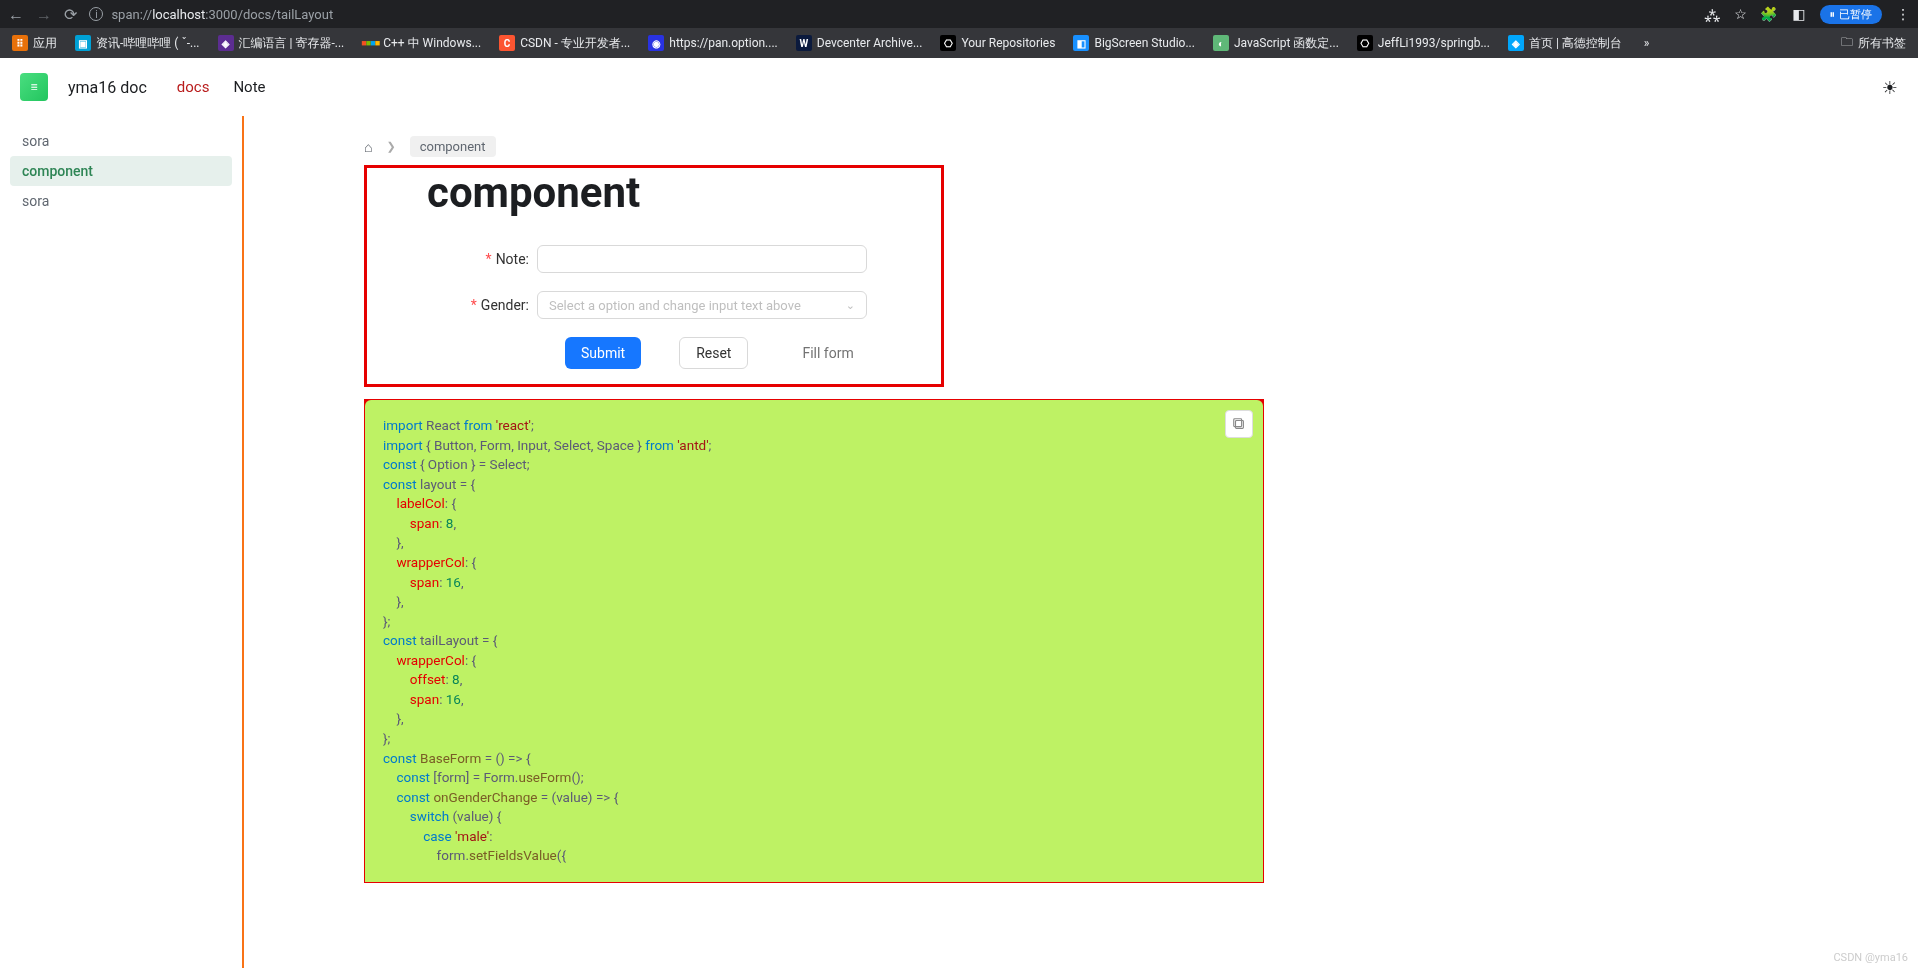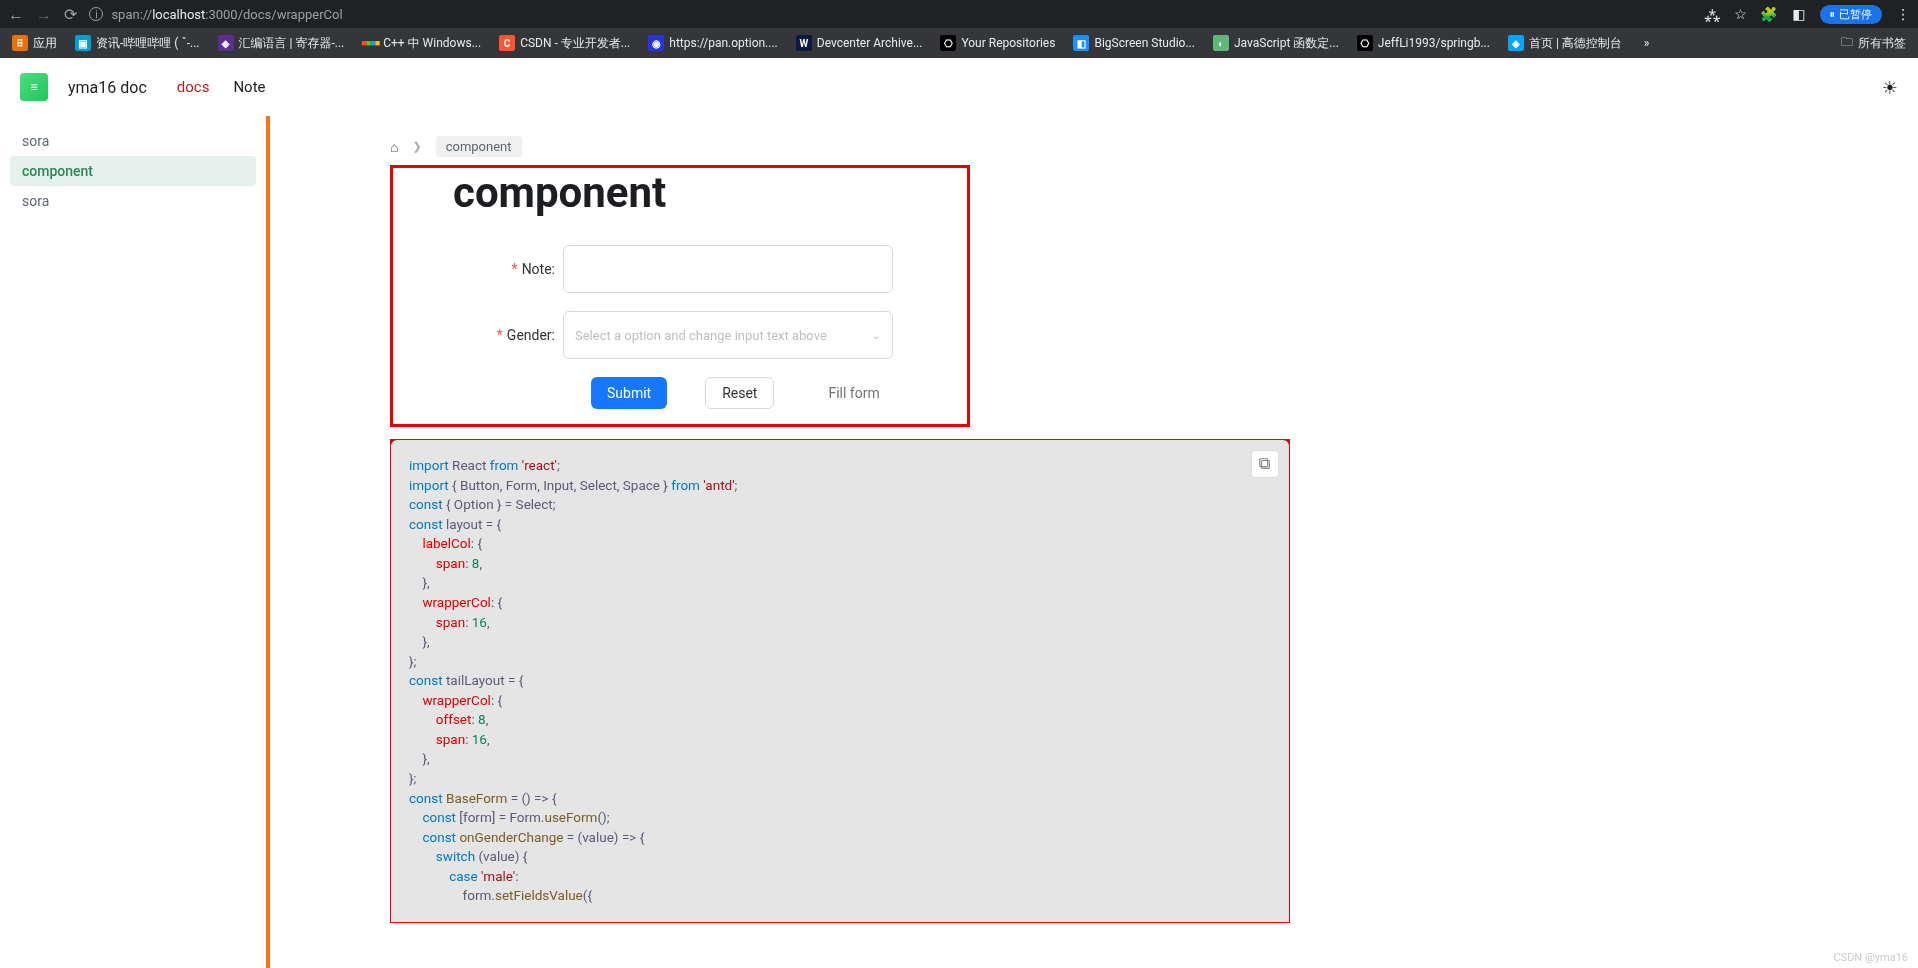--- a/index.html
+++ b/index.html
@@ -23,69 +23,69 @@
 
 .page-header { height:58px; border-bottom:0px solid #eee; display:flex; align-items:center; padding:0 20px; gap:20px; }
 .logo-box { width:28px; height:28px; background:linear-gradient(135deg,#4ade80,#22c55e); border-radius:4px; display:flex; align-items:center; justify-content:center; color:#fff; font-weight:bold; font-size:12px; }
 .site-title { font-weight:400; font-size:16px; color:#1c1e21; }
 .header-nav { display:flex; gap:24px; margin-left:10px; }
 .header-nav a { color:#1c1e21; font-size:15px; text-decoration:none; }
 .header-nav a.active { color:#b91c1c; }
 .theme-toggle { margin-left:auto; color:#1c1e21; font-size:18px; cursor:pointer; }
 
 .body-wrap { display:flex; height:calc(100% - 116px); }
-.sidebar { width:270px; border-right:4px solid #f97316; padding:10px 10px; }
+.sidebar { width:244px; border-right:2px solid #f97316; padding:10px 10px; }
 .sidebar-item { padding:7px 12px; font-size:14px; color:#606770; border-radius:4px; cursor:pointer; }
 .sidebar-item.active { background:#e6f0ec; color:#2e8555; font-weight:500; }
 
 .content { flex:1; padding:20px 40px 0 120px; overflow:auto; position:relative; }
 .breadcrumb { display:flex; align-items:center; gap:14px; font-size:13px; color:#525860; margin-bottom:8px; }
 .breadcrumb .home-icon { font-size:14px; }
 .breadcrumb .sep { color:#aaa; font-size:11px; }
 .breadcrumb .current { background:#f0f0f0; padding:3px 10px; border-radius:4px; color:#606770; }
 
 .red-box { border:3px solid #e60000; }
 .form-section { width:580px; padding:0 10px 15px 10px; margin-bottom:12px; }
 .page-title { font-size:42px; font-weight:700; color:#1c1e21; margin:0 0 28px 50px; }
 
 .form-row { display:flex; align-items:center; margin-bottom:18px; }
 .form-label { width:160px; text-align:right; padding-right:8px; font-size:14px; color:#333; }
 .form-label .req { color:#ff4d4f; margin-right:4px; }
-.form-input, .form-select { flex:0 0 330px; height:48px; border:1px solid #d9d9d9; border-radius:6px; padding:0 11px; font-size:13px; color:#333; }
+.form-input, .form-select { flex:0 0 330px; height:28px; border:1px solid #d9d9d9; border-radius:6px; padding:0 11px; font-size:13px; color:#333; }
 .form-select { display:flex; align-items:center; justify-content:space-between; color:#bfbfbf; }
 .form-select .arrow { color:#bfbfbf; font-size:11px; }
 .form-actions { display:flex; gap:10px; margin-left:160px; align-items:center; }
 .btn { height:32px; padding:0 16px; border-radius:6px; font-size:14px; cursor:pointer; display:flex; align-items:center;margin-left:28px; }
 .btn-primary { background:#1677ff; color:#fff; border:none; }
 .btn-default { background:#fff; border:1px solid #d9d9d9; color:#333; }
 .btn-link { background:none; border:none; color:#737373; }
 
 .code-section { width:900px; border:3px solid #e60000; min-height:440px; }
-.code-block { background:#e5e5e5; border-radius:6px 6px 0 0; padding:16px 18px; font-family:Consolas,Monaco,monospace; font-size:13.5px; line-height:1.45; position:relative; margin:-2px; }
+.code-block { background:#bef264; border-radius:6px 6px 0 0; padding:16px 18px; font-family:Consolas,Monaco,monospace; font-size:13.5px; line-height:1.45; position:relative; margin:-2px; }
 .copy-btn { position:absolute; top:10px; right:10px; width:28px; height:28px; border:1px solid #ddd; border-radius:4px; background:#fff; display:flex; align-items:center; justify-content:center; cursor:pointer; color:#888; }
 .tok-kw { color:#007acc; }
 .tok-str { color:#a31515; }
 .tok-num { color:#098658; }
 .tok-id { color:#795e26; }
 .tok-attr { color:#e50000; }
 .tok-pale { color:#5b5b76; }
 
 .watermark { position:absolute; bottom:4px; right:10px; font-size:11px; color:#ccc; }
 </style>
 </head>
 <body>
 
 <div class="browser-bar">
   <span class="nav-btn">←</span>
   <span class="nav-btn disabled">→</span>
   <span class="nav-btn">⟳</span>
   <div class="url-container">
     <span class="url-info-icon">i</span>
     <span class="url-text">
-      <span class="dim">span://</span><span>localhost</span><span class="dim">:3000/docs/wrapperCol</span>
+      <span class="dim">span://</span><span>localhost</span><span class="dim">:3000/docs/tailLayout</span>
     </span>
   </div>
   <div class="browser-right">
     <span class="icon">⁂</span>
     <span class="icon">☆</span>
     <span class="icon">🧩</span>
     <span class="icon">◧</span>
     <div class="paused-btn">
       <span>⏸</span>
       <span>已暂停</span>

